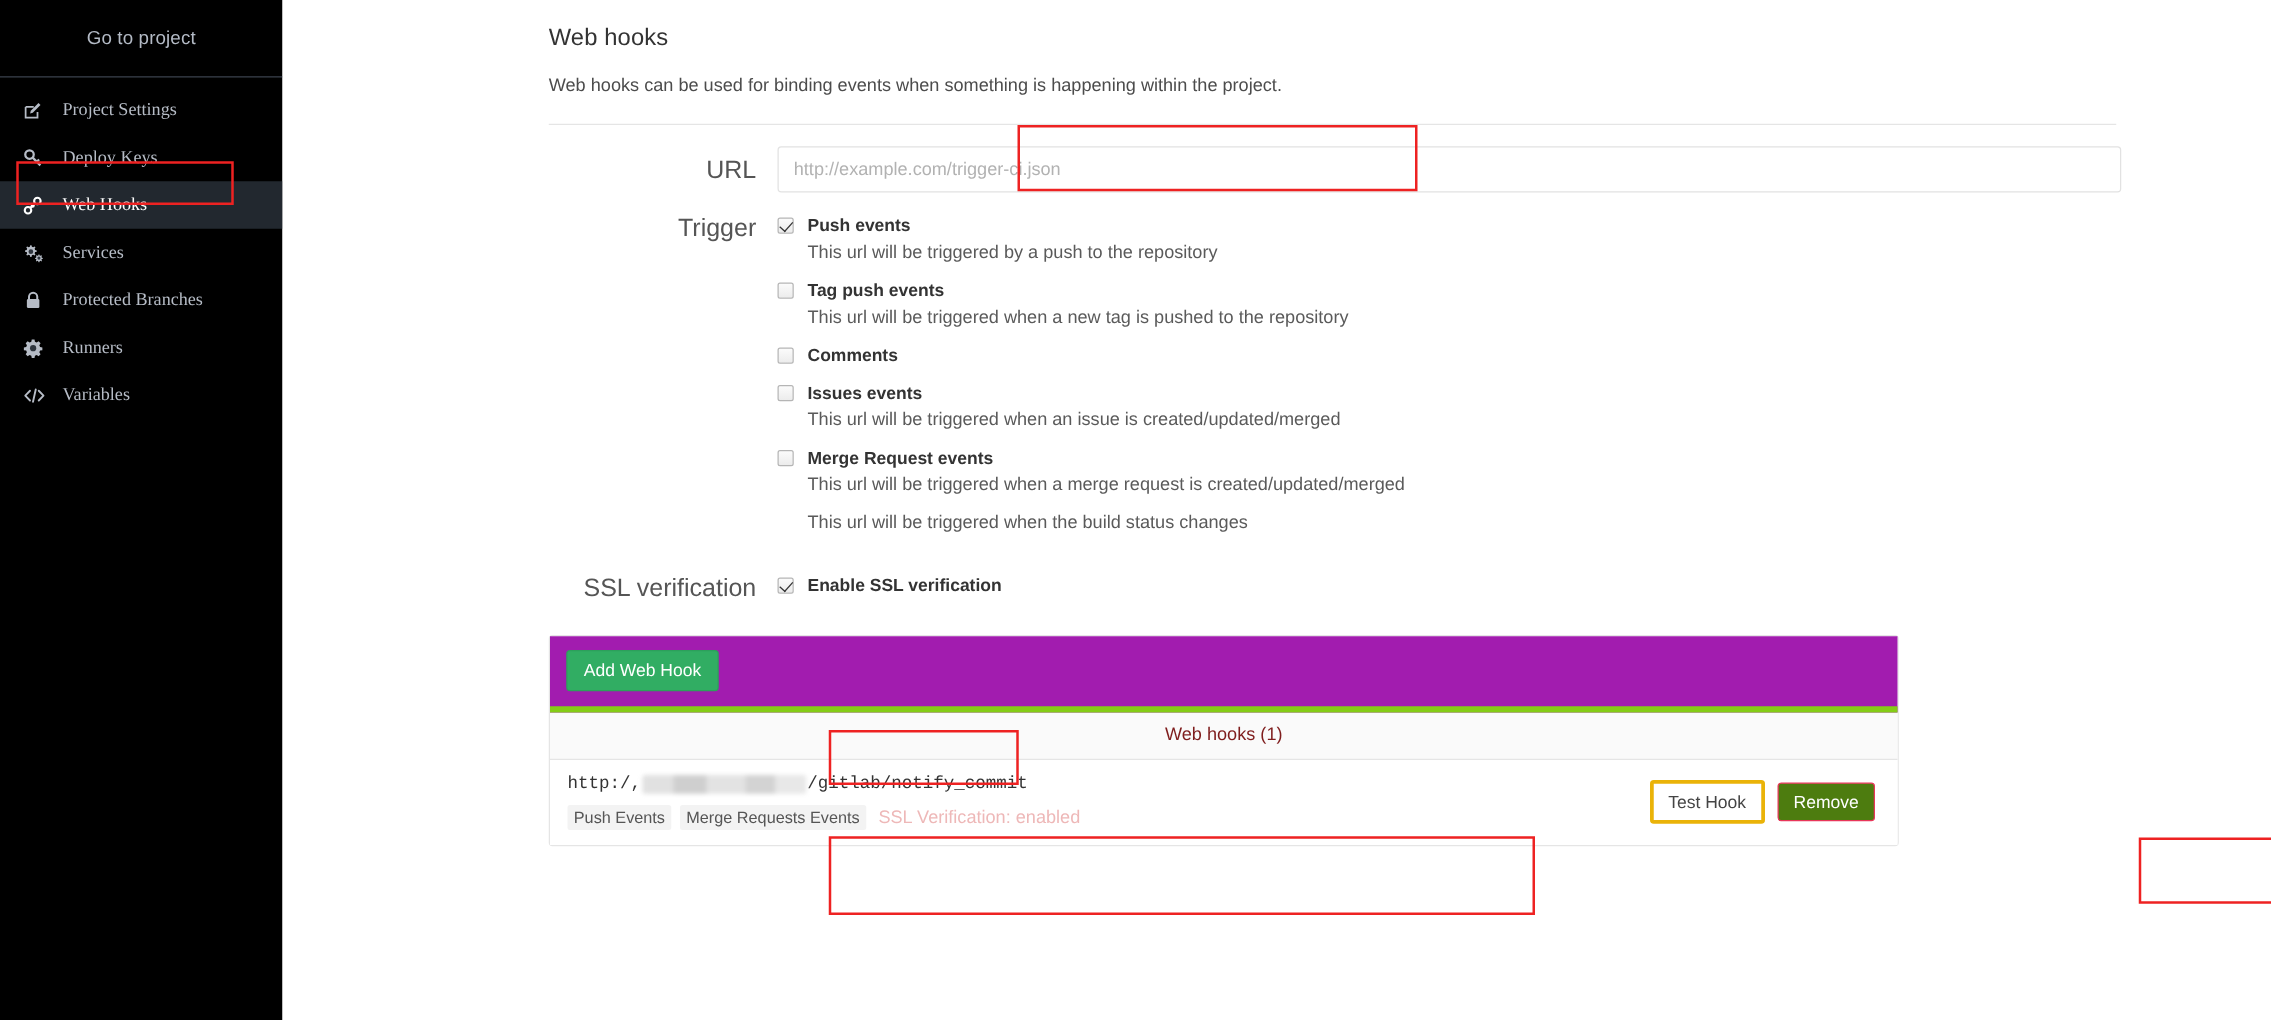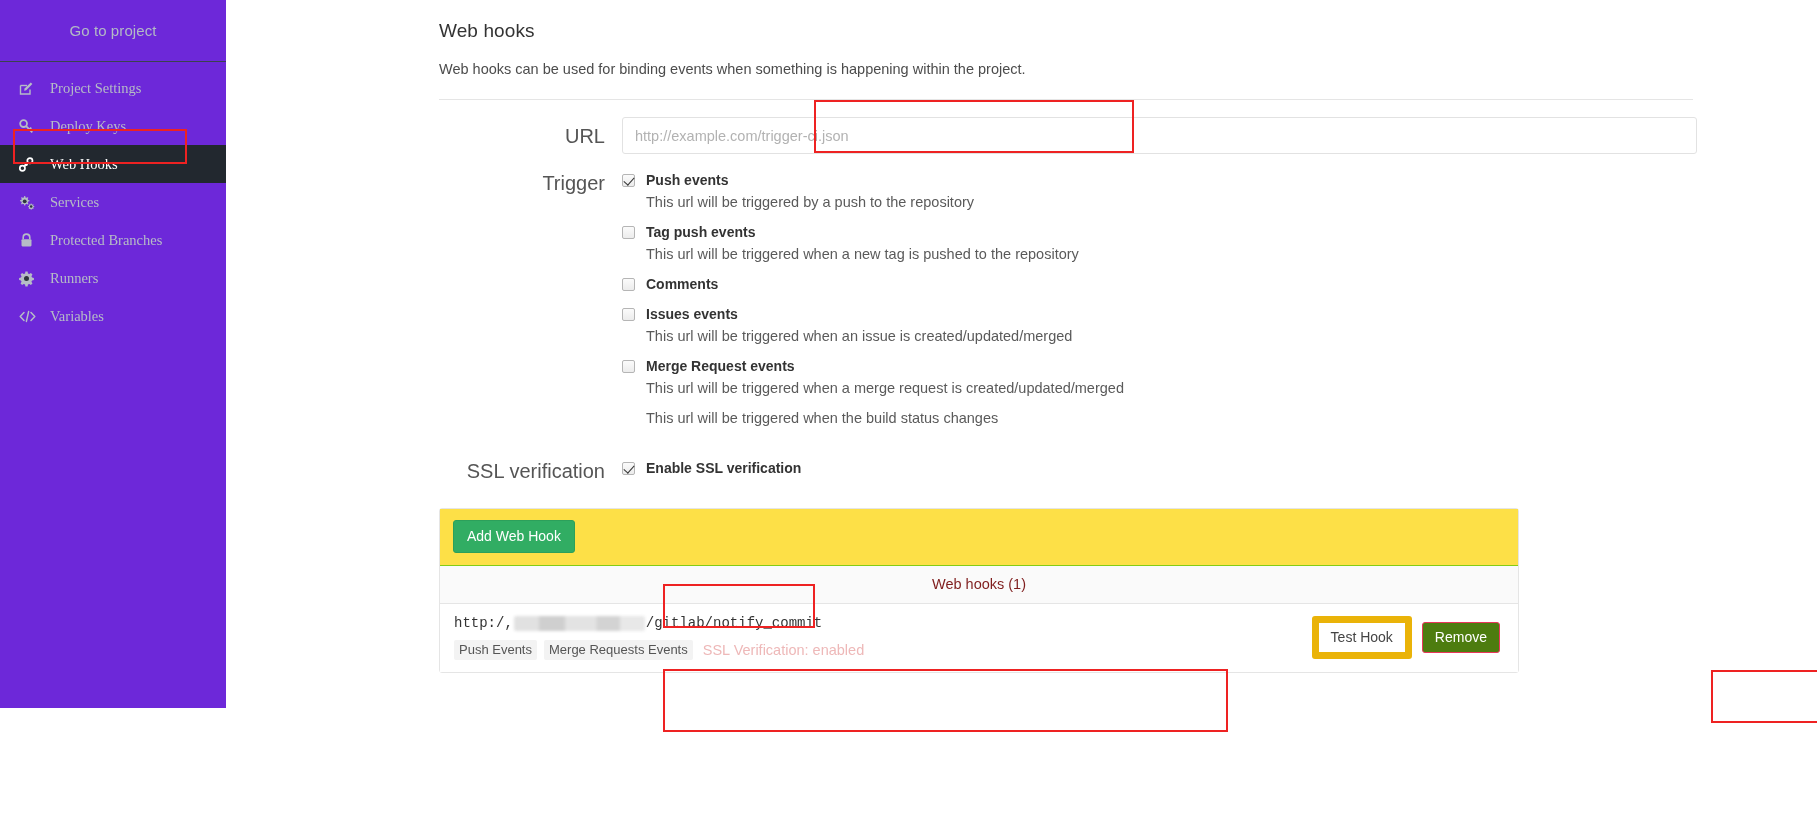--- a/index.html
+++ b/index.html
@@ -13,22 +13,22 @@
   #app {
     position: relative;
     width: 1817px;
     height: 816px;
     display: flex;
   }
 
   
   #sidebar {
     width: 226px;
-    height: 708px;
-    background: #6d28d9;
+    height: 816px;
+    background: #000000;
     flex: 0 0 226px;
     position: relative;
   }
   #sidebar-top {
     height: 62px;
     display: flex;
     align-items: center;
     justify-content: center;
     border-bottom: 1px solid #3b424d;
   }
@@ -182,23 +182,23 @@
 
   
   .panel {
     margin-top: 25px;
     width: 1080px;
     border: 1px solid #e5e5e5;
     border-radius: 3px;
     background: #fff;
   }
   .panel-actions {
-    background: #fde047;
+    background: #a21caf;
     padding: 11px 13px 12px 13px;
-    border-bottom: 1px solid #84cc16;
+    border-bottom: 5px solid #84cc16;
     position: relative;
   }
   .btn-add {
     background: #31ad63;
     color: #ffffff;
     border: 1px solid #2ca05b;
     border-radius: 3px;
     font-size: 14px;
     padding: 8px 13px 9px 13px;
     font-family: "Liberation Sans", sans-serif;
@@ -267,21 +267,21 @@
   }
   .hook-actions {
     display: flex;
     align-items: center;
     gap: 10px;
     flex: 0 0 auto;
     padding-right: 4px;
   }
   .btn-test {
     background: #ffffff;
-    border: 7px solid #eab308;
+    border: 3px solid #eab308;
     border-radius: 3px;
     color: #444444;
     font-size: 14px;
     padding: 7px 12px 8px 12px;
     font-family: "Liberation Sans", sans-serif;
     cursor: pointer;
     line-height: 1;
   }
   .btn-remove {
     background: #4d7c0f;

